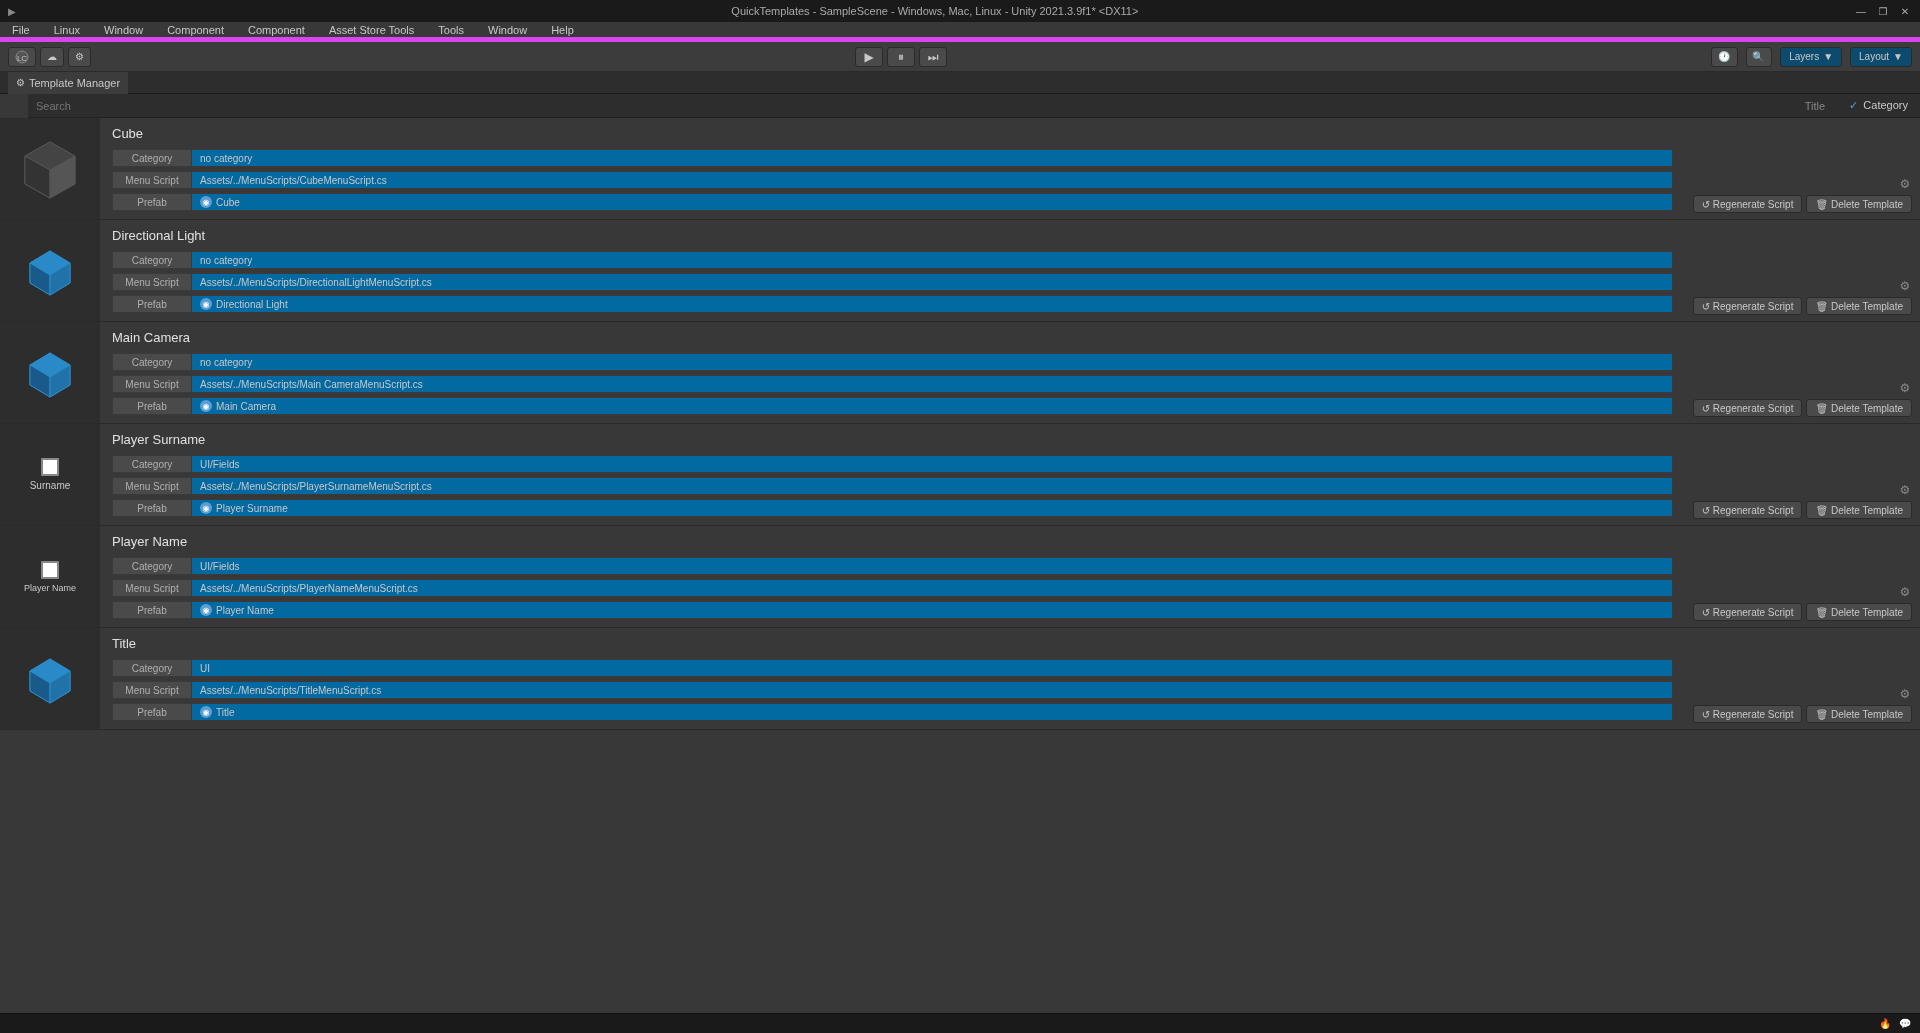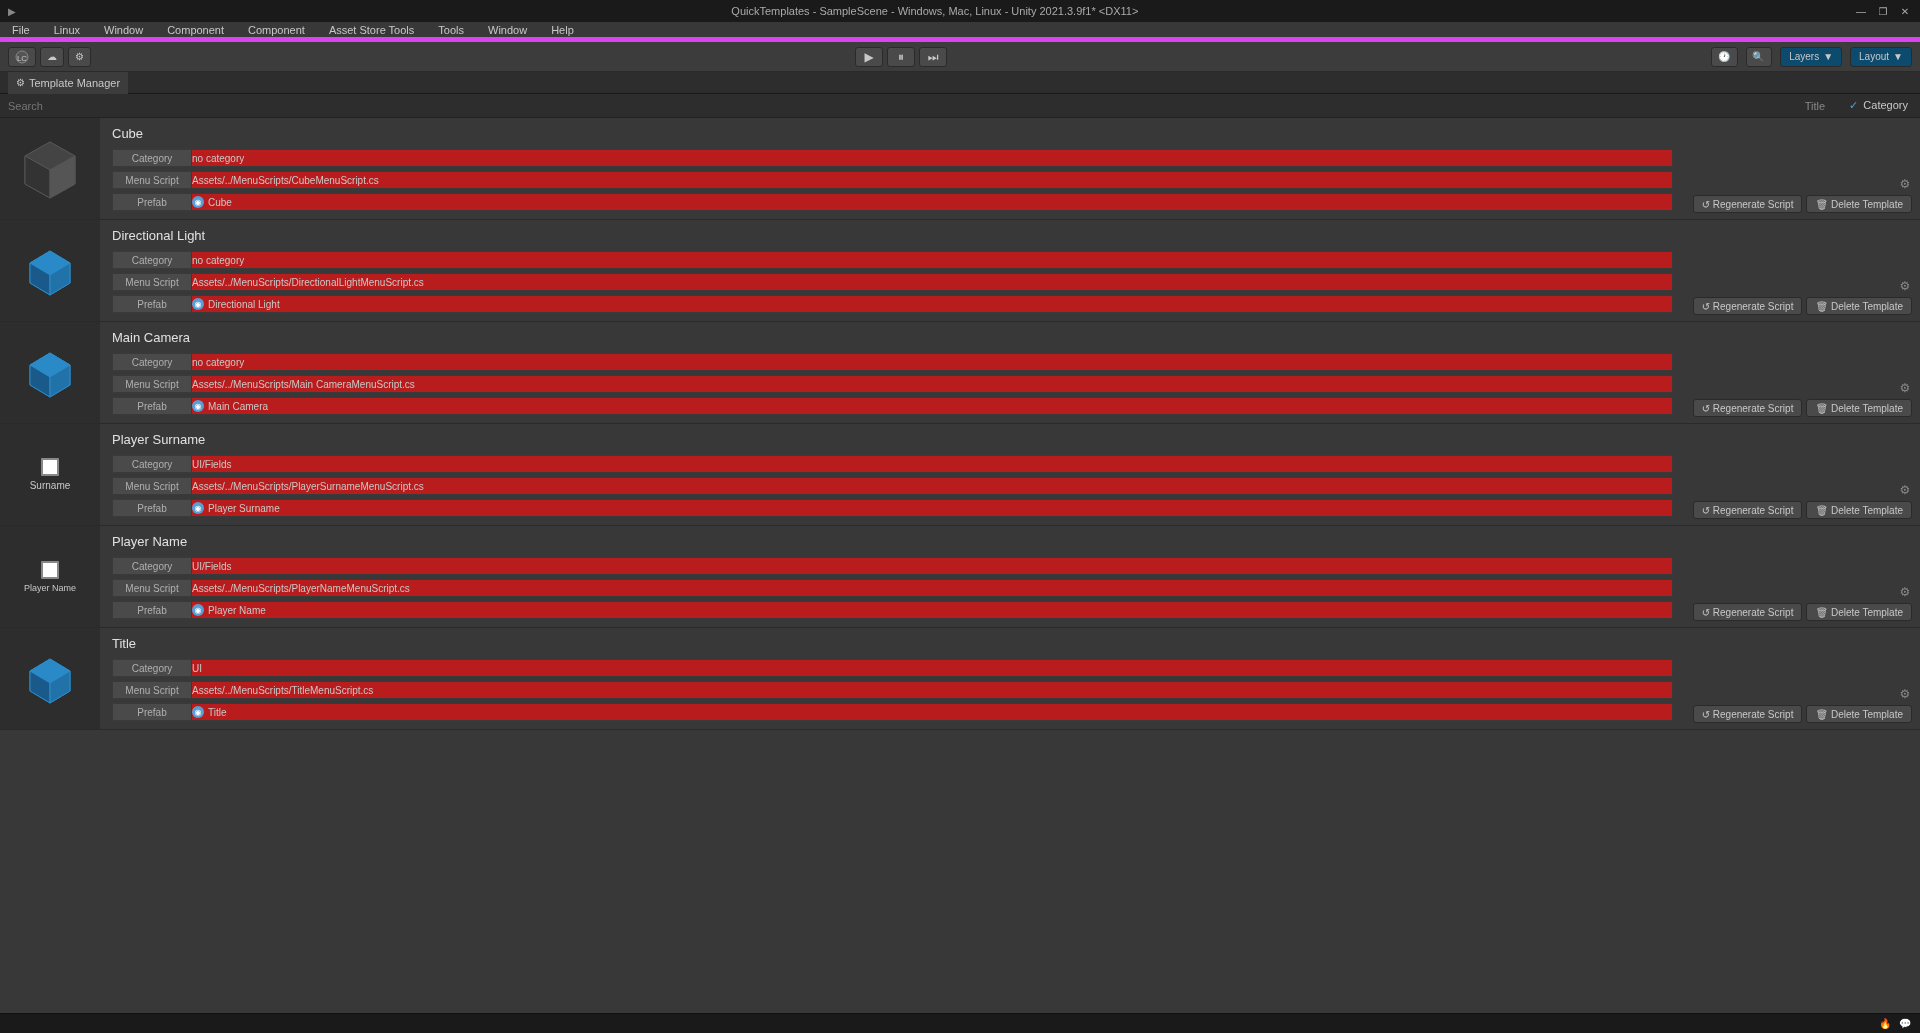--- a/index.html
+++ b/index.html
@@ -134,20 +134,21 @@
 
     
     .search-bar {
       background: #2d2d2d;
       height: 24px;
       display: flex;
       align-items: center;
       padding: 0 8px;
       border-bottom: 1px solid #222;
       justify-content: space-between;
+      margin-left: 28px;
     }
     .search-input-area {
       display: flex; align-items: center; gap: 4px;
       flex: 1;
     }
     .search-input {
       background: transparent;
       border: none;
       color: #888;
       font-size: 11px;
@@ -221,26 +222,26 @@
       border: 1px solid #3a3a3a;
       color: #b0b0b0;
       font-size: 10px;
       padding: 1px 8px;
       min-width: 80px;
       text-align: center;
       height: 18px;
       display: flex; align-items: center; justify-content: center;
     }
     .field-value {
-      background: #b91c1c;
+      background: #0369a1;
       border: 1px solid #3a3a3a;
       border-left: none;
       color: #c8c8c8;
       font-size: 10px;
-      padding: 1px 0;
+      padding: 1px 8px;
       flex: 1;
       height: 18px;
       display: flex; align-items: center;
     }
     .prefab-icon {
       display: inline-block;
       width: 12px; height: 12px;
       background: #5a9fd4;
       border-radius: 50%;
       margin-right: 4px;

